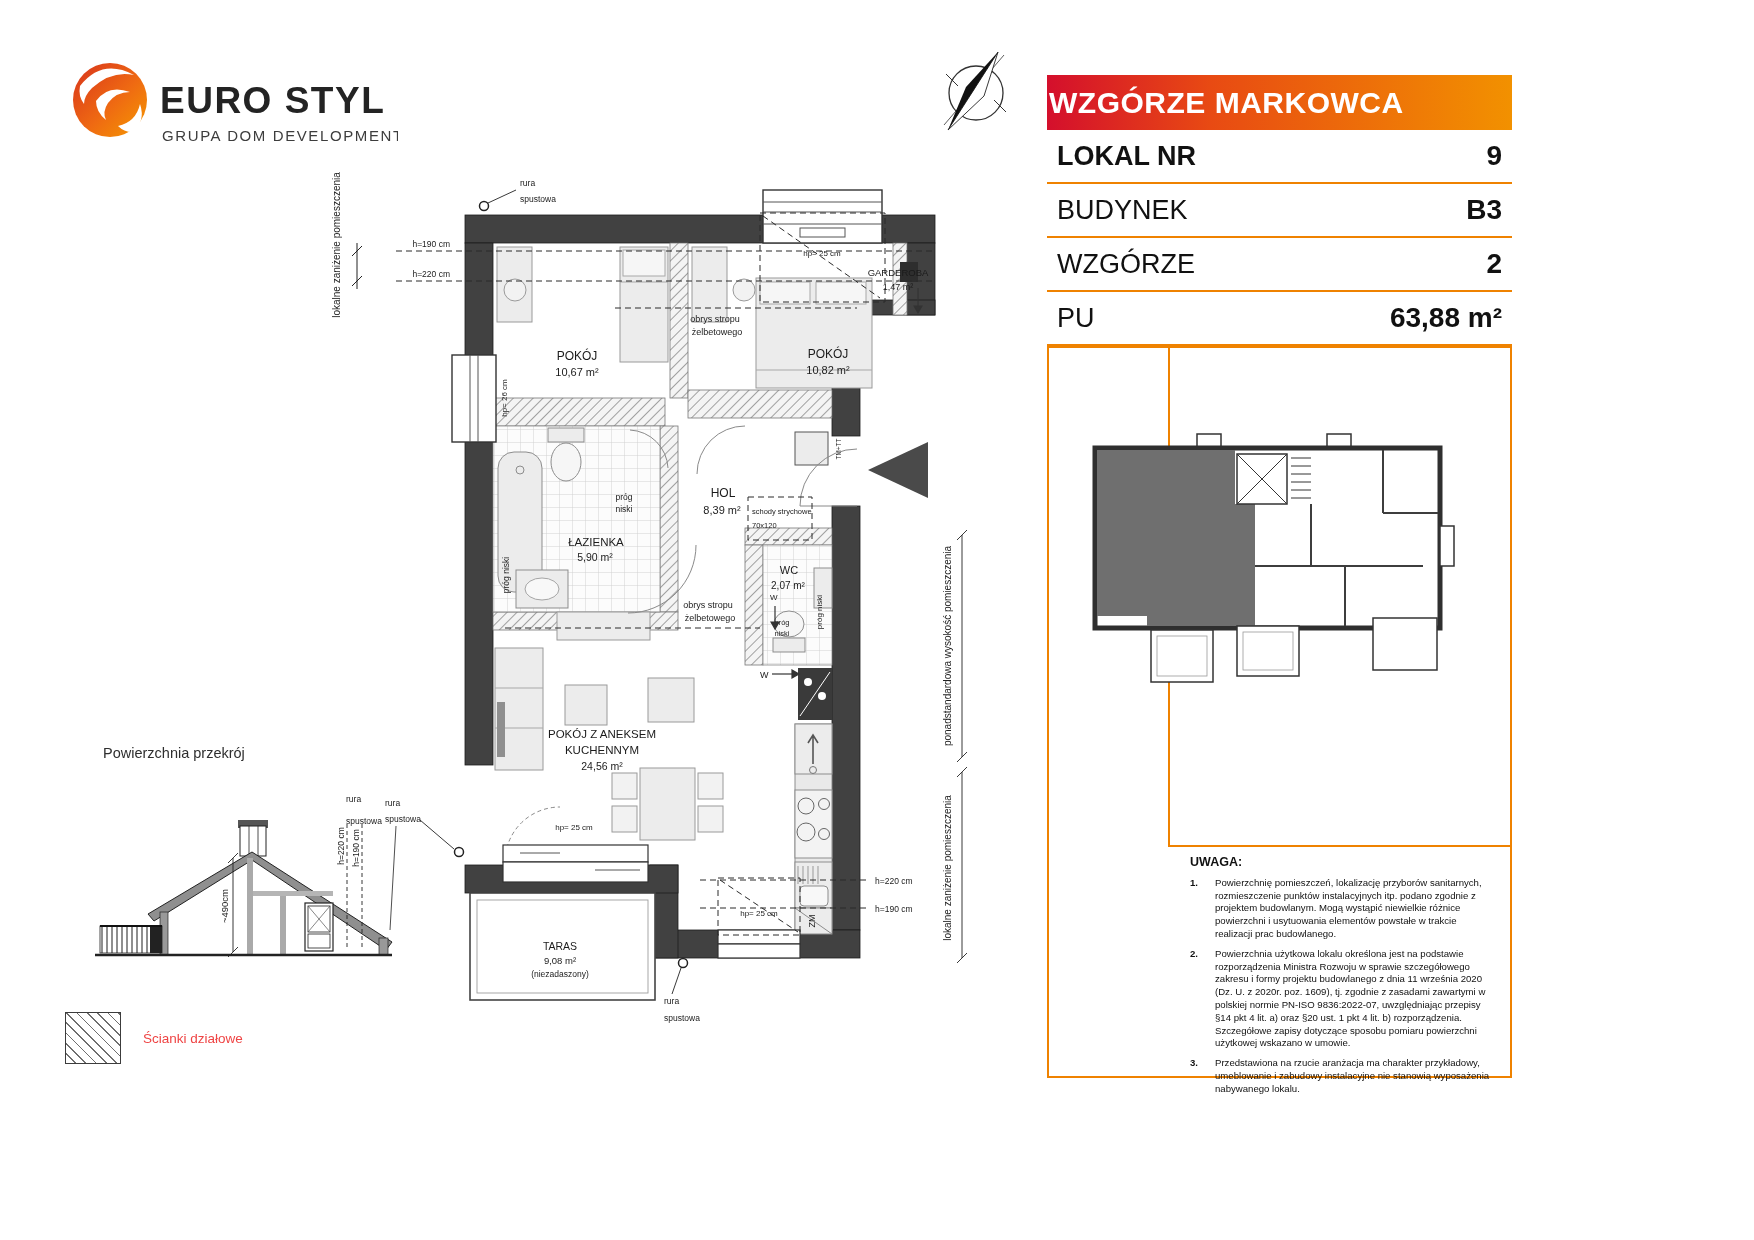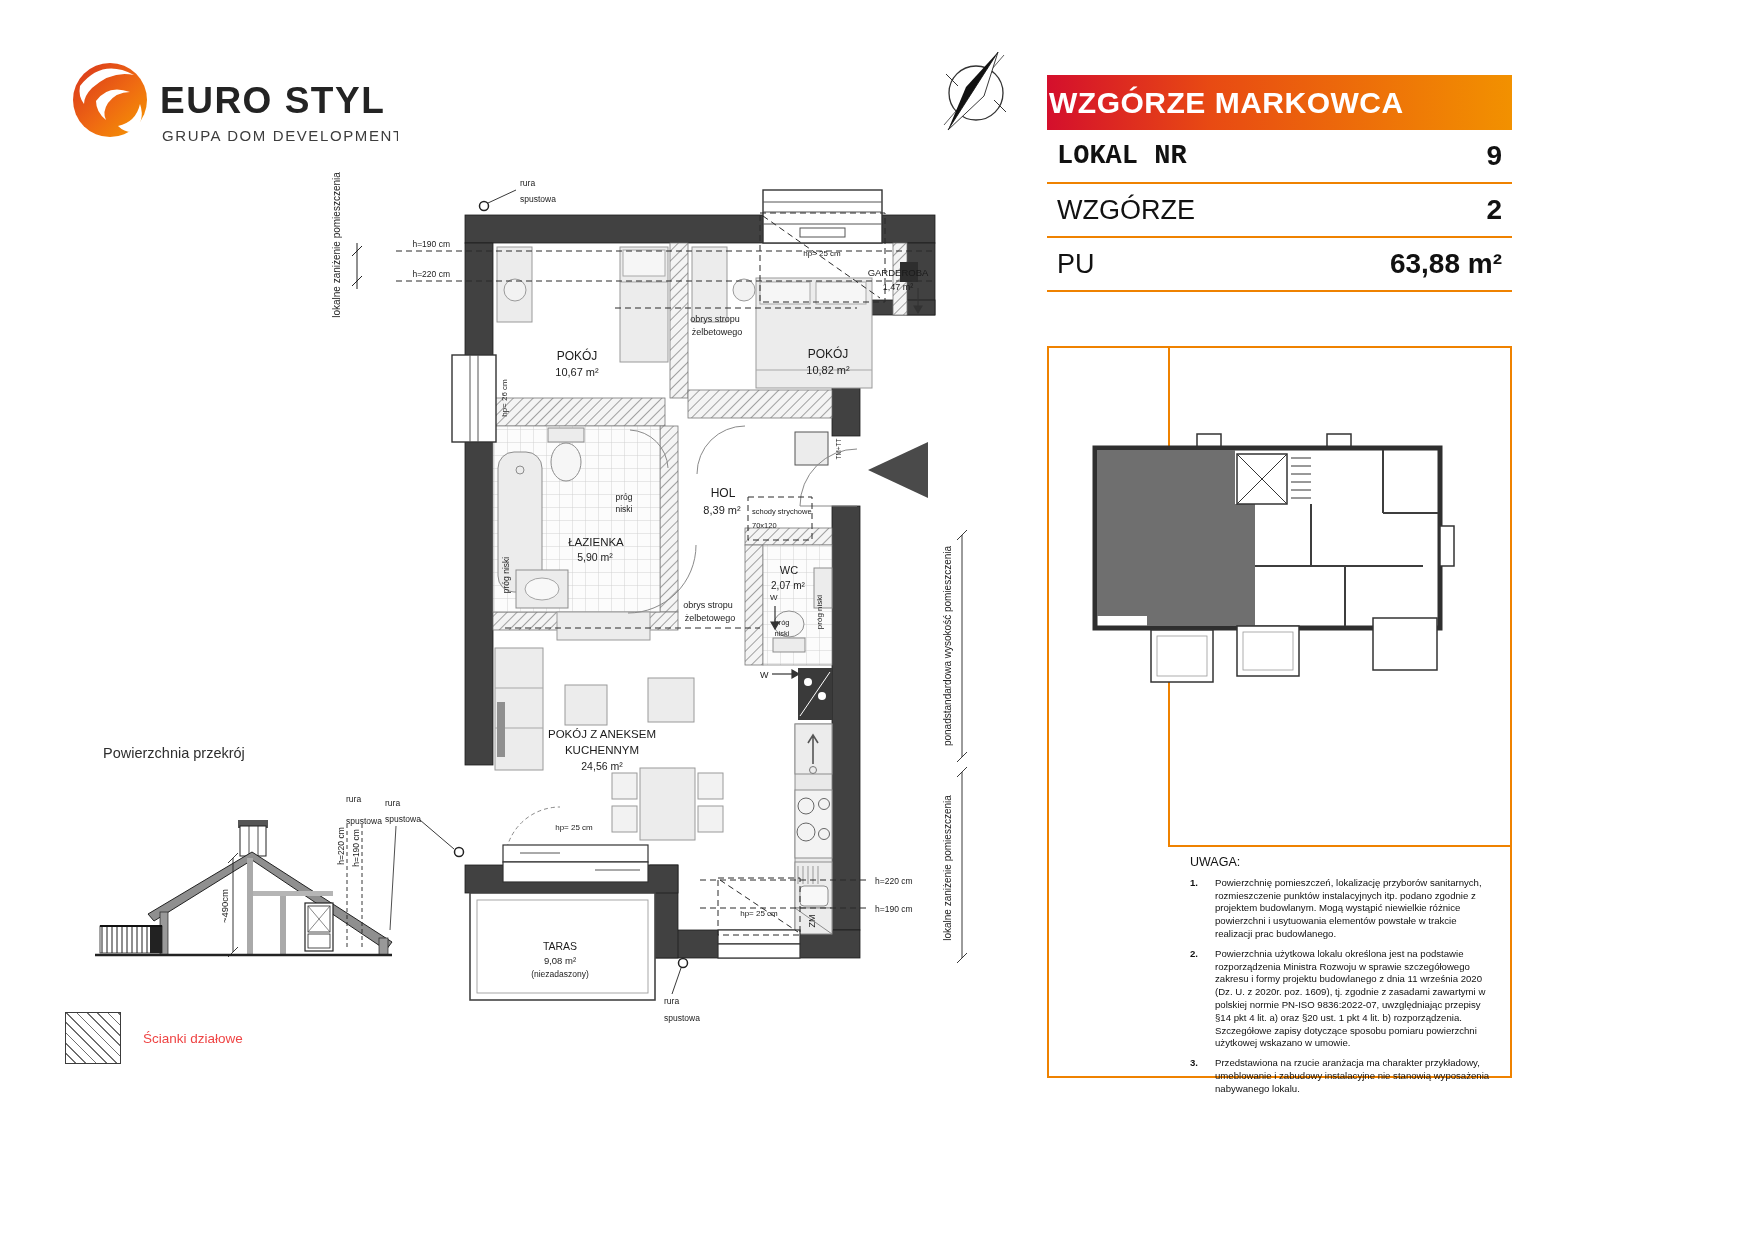--- a/index.html
+++ b/index.html
@@ -9,28 +9,28 @@
   svg text{font-family:"Liberation Sans", sans-serif;}
   
   .estate-header{position:absolute;left:1047px;top:75px;width:465px;height:55px;
      background:linear-gradient(90deg,#d40f2c 0%,#e84a13 35%,#f29100 100%);
      display:flex;align-items:center;box-sizing:border-box;padding-left:2px;}
   .estate-header span{color:#fff;font-weight:bold;font-size:30px;letter-spacing:.5px;}
   .spec-table{position:absolute;left:1047px;top:130px;width:465px;}
   .spec-row{height:54px;display:flex;align-items:center;justify-content:space-between;
      border-bottom:2px solid #ef8200;box-sizing:border-box;padding:0 10px 0 10px;}
   .spec-label{font-size:27px;color:#111;}
-  .spec-label.b{font-weight:bold;font-family:Liberation Mono, monospace;}
+  .spec-label.b{font-weight:bold;}
   .spec-value{font-size:28px;font-weight:bold;color:#111;}
   .big-box{position:absolute;left:1047px;top:346px;width:465px;height:732px;
      border:2px solid #ef8200;box-sizing:border-box;background:#fff;}
   .notes-sep{position:absolute;left:1168px;top:845px;width:342px;height:0;border-top:2px solid #ef8200;}
   .notes-sep-v{position:absolute;left:1168px;top:346px;width:0;height:499px;border-left:2px solid #ef8200;}
   .notes{position:absolute;left:1190px;top:856px;width:302px;font-size:9.6px;line-height:12.8px;color:#111;}
-  .notes-title{font-weight:normal;font-size:12.5px;margin-bottom:8px;}
+  .notes-title{font-weight:bold;font-size:12.5px;margin-bottom:8px;}
   .note-item{display:flex;margin-bottom:7px;}
   .note-num{width:25px;flex:0 0 25px;font-weight:bold;}
   .note-text{flex:1;}
   .section-title{position:absolute;left:103px;top:745px;font-size:14.5px;color:#2e2e2e;}
   .legend-row{position:absolute;left:65px;top:1012px;display:flex;align-items:center;}
   .legend-swatch{width:56px;height:52px;border:1.6px solid #3c3c3c;box-sizing:border-box;
      background:repeating-linear-gradient(45deg,#ffffff 0 6px,#6e6e6e 6px 7.3px);}
   .legend-label{margin-left:22px;font-size:13.5px;color:#ef4444;}
 </style>
 </head>
@@ -66,20 +66,24 @@
   </svg>
 
   <div class="estate-header">
     <span>WZGÓRZE MARKOWCA</span>
   </div>
 
   <div class="spec-table">
     <div class="spec-row">
       <span class="spec-label b">LOKAL NR</span>
       <span class="spec-value">9</span>
+    </div>
+    <div class="spec-row">
+      <span class="spec-label">BUDYNEK</span>
+      <span class="spec-value">B3</span>
     </div>
     <div class="spec-row">
       <span class="spec-label">WZGÓRZE</span>
       <span class="spec-value">2</span>
     </div>
     <div class="spec-row">
       <span class="spec-label">PU</span>
       <span class="spec-value">63,88 m²</span>
     </div>
   </div>

